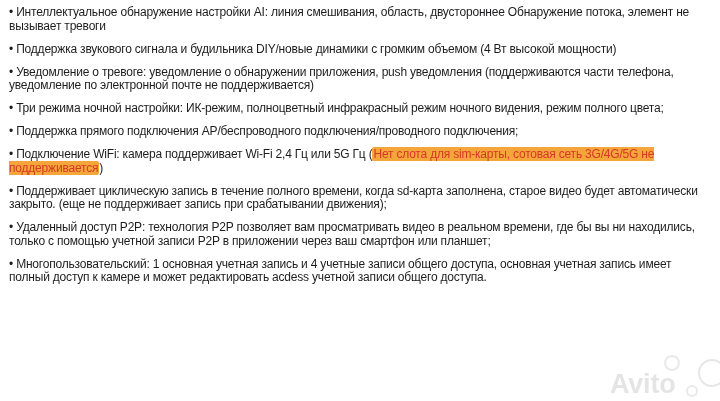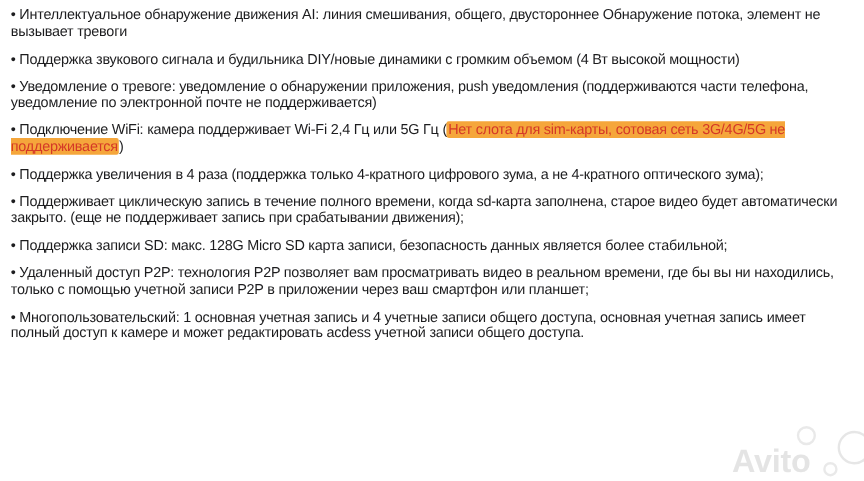--- a/index.html
+++ b/index.html
@@ -45,27 +45,27 @@
     height: 52px;
     opacity: 0.5;
     pointer-events: none;
   }
 </style>
 </head>
 <body>
 
 <div class="content">
   <div>
-      <p class="para"><span class="bullet">• </span><span>Интеллектуальное обнаружение движения AI: линия смешивания, общего, двустороннее Обнаружение потока, элемент не вызывает тревоги</span></p>
+      <p class="para"><span class="bullet">• </span><span>Интеллектуальное обнаружение настройки AI: линия смешивания, область, двустороннее Обнаружение потока, элемент не вызывает тревоги</span></p>
       <p class="para"><span class="bullet">• </span><span>Поддержка звукового сигнала и будильника DIY/новые динамики с громким объемом (4 Вт высокой мощности)</span></p>
       <p class="para"><span class="bullet">• </span><span>Уведомление о тревоге: уведомление о обнаружении приложения, push уведомления (поддерживаются части телефона, уведомление по электронной почте не поддерживается)</span></p>
+      <p class="para"><span class="bullet">• </span><span>Три режима ночной настройки: ИК-режим, полноцветный инфракрасный режим ночного видения, режим полного цвета;</span></p>
+      <p class="para"><span class="bullet">• </span><span>Поддержка прямого подключения AP/беспроводного подключения/проводного подключения;</span></p>
       <p class="para"><span class="bullet">• </span><span>Подключение WiFi: камера поддерживает Wi-Fi 2,4 Гц или 5G Гц (</span><span class="highlight">Нет слота для sim-карты, сотовая сеть 3G/4G/5G не поддерживается</span><span>)</span></p>
-      <p class="para"><span class="bullet">• </span><span>Поддержка увеличения в 4 раза (поддержка только 4-кратного цифрового зума, а не 4-кратного оптического зума);</span></p>
       <p class="para"><span class="bullet">• </span><span>Поддерживает циклическую запись в течение полного времени, когда sd-карта заполнена, старое видео будет автоматически закрыто. (еще не поддерживает запись при срабатывании движения);</span></p>
-      <p class="para"><span class="bullet">• </span><span>Поддержка записи SD: макс. 128G Micro SD карта записи, безопасность данных является более стабильной;</span></p>
       <p class="para"><span class="bullet">• </span><span>Удаленный доступ P2P: технология P2P позволяет вам просматривать видео в реальном времени, где бы вы ни находились, только с помощью учетной записи P2P в приложении через ваш смартфон или планшет;</span></p>
       <p class="para"><span class="bullet">• </span><span>Многопользовательский: 1 основная учетная запись и 4 учетные записи общего доступа, основная учетная запись имеет полный доступ к камере и может редактировать acdess учетной записи общего доступа.</span></p>
     </div>
 </div>
 
 <div class="watermark">
   <svg width="124" height="52" viewBox="0 0 124 52">
     <circle cx="104" cy="22" r="13" fill="none" stroke="#cfcfcf" stroke-width="2"></circle>
     <circle cx="64" cy="12" r="7" fill="none" stroke="#d4d4d4" stroke-width="2"></circle>
     <circle cx="84" cy="40" r="5" fill="none" stroke="#d4d4d4" stroke-width="2"></circle>

